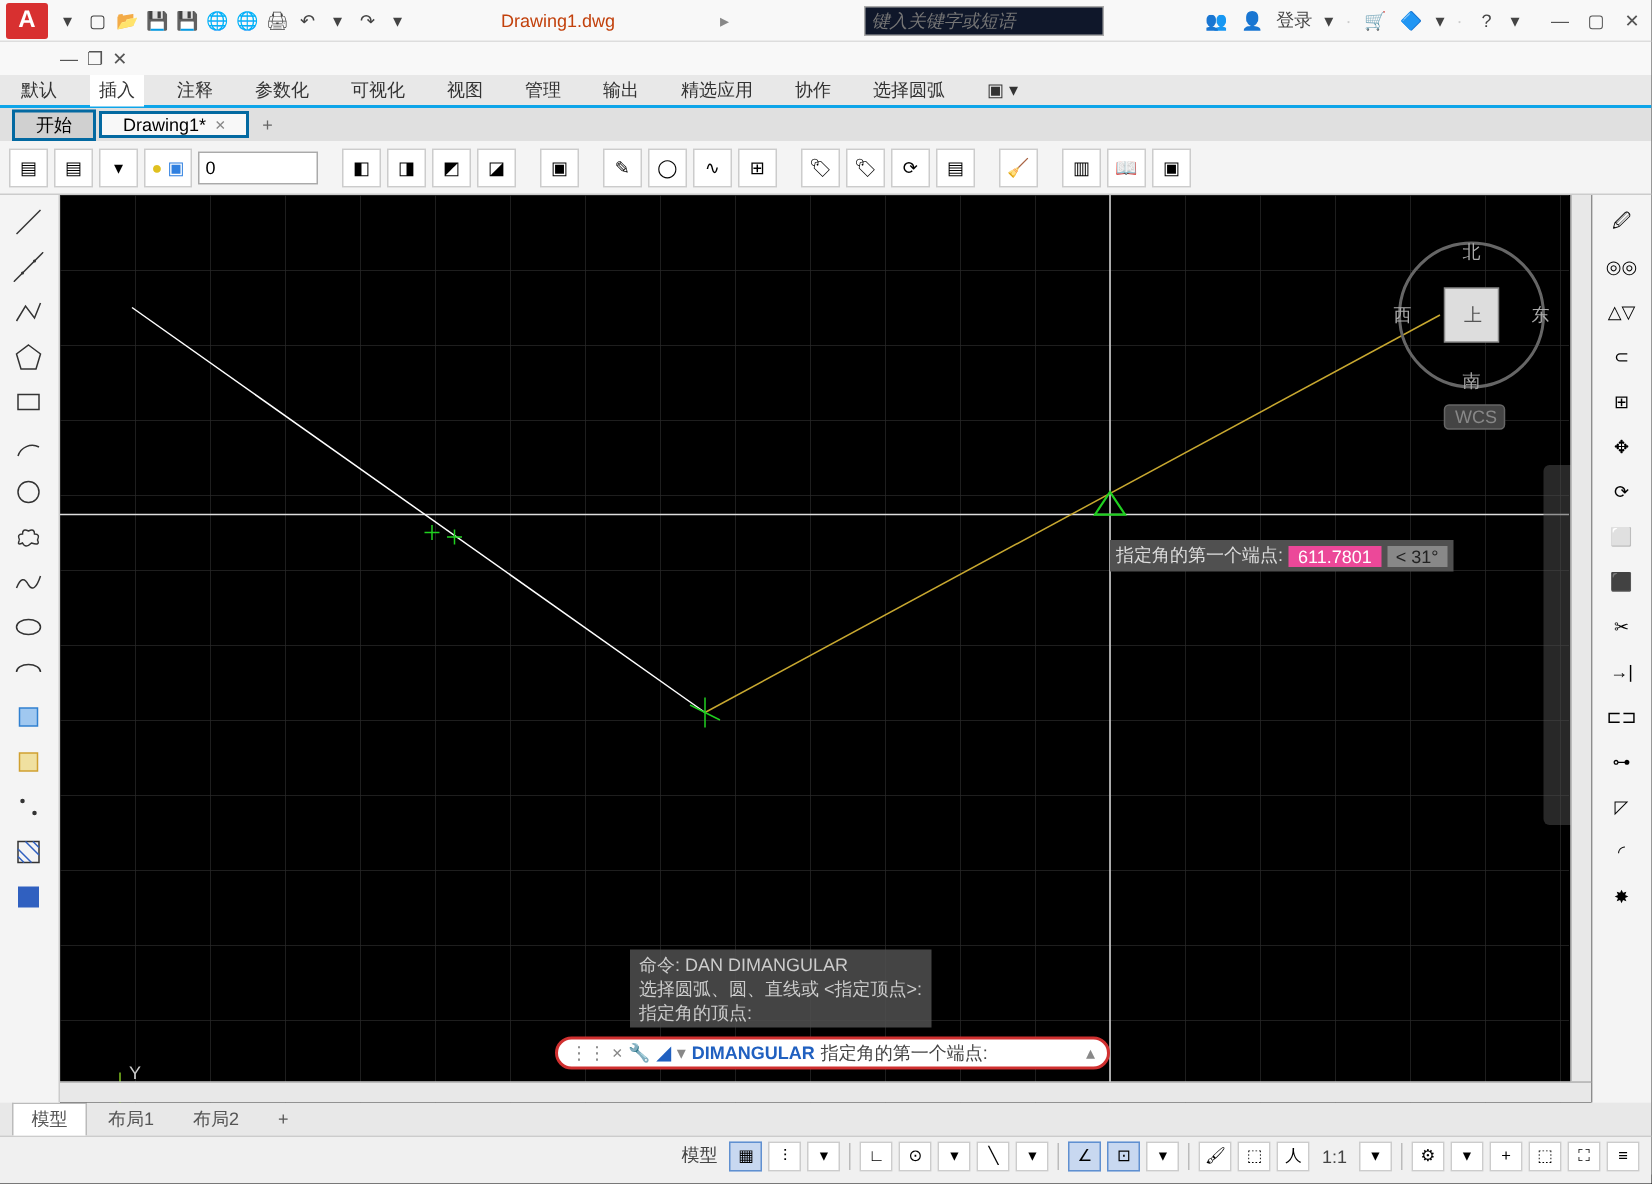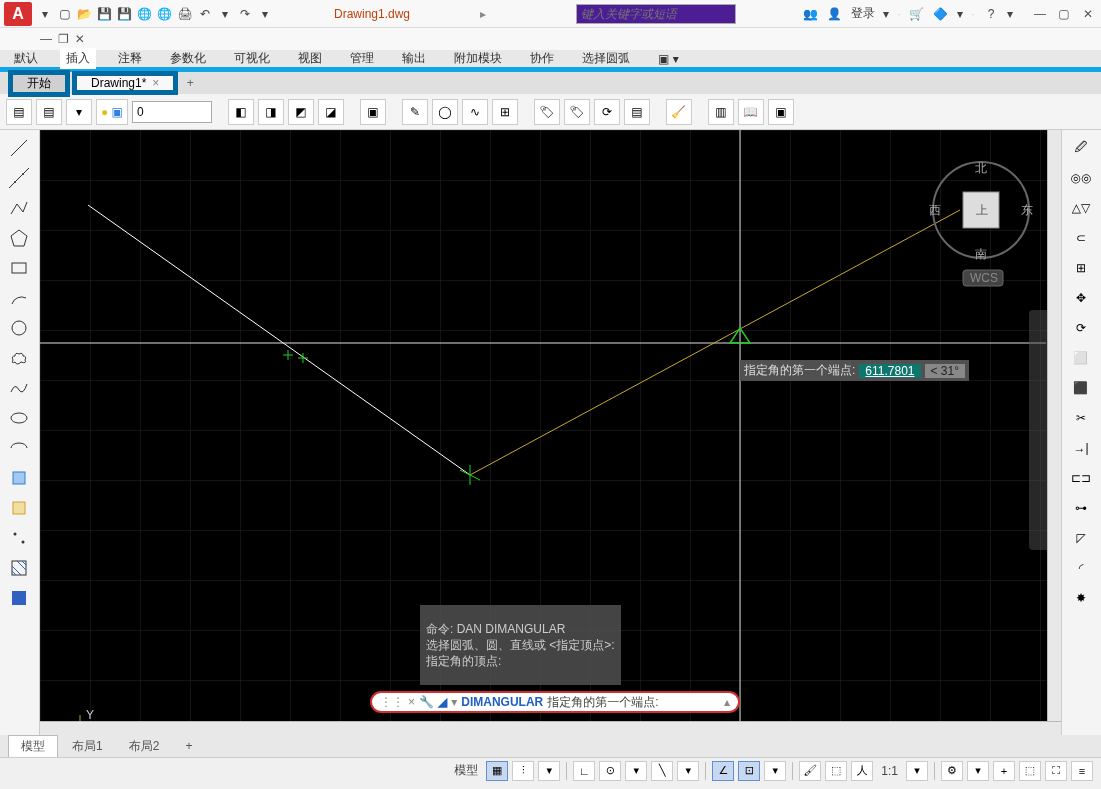--- a/index.html
+++ b/index.html
@@ -2,62 +2,62 @@
 <html><head>
 <meta charset="utf-8">
 <style>
 * { box-sizing: border-box; margin: 0; padding: 0; font-family: "Microsoft YaHei", Arial, sans-serif; font-size: 12px; }
 body { width: 1101px; height: 789px; background: #f0f0f0; overflow: hidden; position: relative; }
 .title-bar { height: 28px; background: #f8f8f8; display: flex; align-items: center; padding: 0 4px; border-bottom: 1px solid #ddd; }
 .title-bar .logo { width: 28px; height: 24px; background: #d83030; color: #fff; font-weight: bold; font-size: 16px; text-align: center; line-height: 24px; border-radius: 2px; margin-right: 4px; }
 .title-bar .qat { display: flex; gap: 2px; align-items: center; }
 .title-bar .qat .ico { width: 18px; height: 18px; display: flex; align-items: center; justify-content: center; color: #444; cursor: pointer; }
 .title-bar .file-name { margin-left: 60px; color: #c2410c; }
-.title-bar .search { margin-left: 90px; width: 160px; height: 20px; border: 1px solid #aaa; background: #4c1d95; font-style: italic; color: #888; padding: 0 4px; }
+.title-bar .search { margin-left: 90px; width: 160px; height: 20px; border: 1px solid #aaa; background: #0f172a; font-style: italic; color: #888; padding: 0 4px; }
 .title-bar .right { margin-left: auto; display: flex; align-items: center; gap: 8px; color: #444; }
 .title-bar .right .ico { width: 16px; height: 16px; display: flex; align-items: center; justify-content: center; cursor: pointer; }
 .title-bar .win-btns { display: flex; gap: 6px; margin-left: 10px; }
 .title-bar .win-btns span { width: 18px; height: 18px; display: flex; align-items: center; justify-content: center; color: #555; cursor: pointer; }
 
 .menu-bar { height: 22px; background: #f8f8f8; display: flex; align-items: center; padding: 0 40px; gap: 18px; color: #333; justify-content: space-between; }
 .menu-bar .left { display: flex; gap: 18px; }
 .menu-bar .item { cursor: pointer; }
 .menu-bar .inner-win { display: flex; gap: 6px; }
 .menu-bar .inner-win span { cursor: pointer; color: #555; }
 
-.ribbon-tabs { height: 22px; background: #e8e8e8; display: flex; align-items: center; padding: 0 8px; gap: 16px; color: #333; border-bottom: 5px solid #0ea5e9; }
+.ribbon-tabs { height: 22px; background: #e8e8e8; display: flex; align-items: center; padding: 0 8px; gap: 16px; color: #333; border-bottom: 2px solid #0ea5e9; }
 .ribbon-tabs .tab { cursor: pointer; padding: 2px 6px; }
 .ribbon-tabs .tab.active { background: #ffffff; }
 
 .file-tabs { height: 22px; background: #e0e0e0; display: flex; align-items: center; padding: 0 8px; gap: 2px; }
-.file-tabs .ftab { padding: 0 14px; background: #d0d0d0; border: 5px solid #0369a1; cursor: pointer; display: flex; align-items: center; gap: 6px; }
+.file-tabs .ftab { padding: 0 14px; background: #d0d0d0; border: 2px solid #0369a1; cursor: pointer; display: flex; align-items: center; gap: 6px; }
 .file-tabs .ftab.active { background: #f8f8f8; }
 .file-tabs .plus { width: 20px; text-align: center; cursor: pointer; color: #666; }
 
 .toolbar-row { height: 36px; background: #f4f4f4; display: flex; align-items: center; padding: 0 6px; gap: 4px; border-bottom: 1px solid #ccc; }
 .toolbar-row .tool { width: 26px; height: 26px; display: flex; align-items: center; justify-content: center; border: 1px solid #ccc; background: #fff; cursor: pointer; }
 .toolbar-row .sep { width: 8px; }
 .toolbar-row .layer-sel { width: 80px; height: 22px; border: 1px solid #aaa; background: #fff; padding: 0 4px; display: flex; align-items: center; }
 
 .main { display: flex; height: 605px; position: relative; }
 .left-tools { width: 40px; background: #f4f4f4; display: flex; flex-direction: column; gap: 2px; padding: 4px 2px; border-right: 1px solid #ccc; }
 .left-tools .lt { width: 34px; height: 28px; display: flex; align-items: center; justify-content: center; cursor: pointer; }
 .canvas-wrap { flex: 1; background: #000; position: relative; overflow: hidden; }
 .canvas-wrap svg { position: absolute; inset: 0; }
 .right-tools { width: 40px; background: #f4f4f4; display: flex; flex-direction: column; gap: 2px; padding: 4px 2px; border-left: 1px solid #ccc; }
 .right-tools .rt { width: 34px; height: 28px; display: flex; align-items: center; justify-content: center; cursor: pointer; }
 
 .nav-cube { position: absolute; right: 20px; top: 20px; width: 120px; height: 140px; pointer-events: none; }
 .nav-bar { position: absolute; right: 4px; top: 180px; width: 28px; height: 240px; background: rgba(80,80,80,0.5); border-radius: 4px; }
 
 .dyn-input { position: absolute; background: #505050; color: #ddd; padding: 2px 4px; display: flex; align-items: center; gap: 4px; }
-.dyn-input .val { background: #0f766e; color: #fff; padding: 0 6px; text-decoration: underline; }
+.dyn-input .val { background: #ec4899; color: #fff; padding: 0 6px; }
 .dyn-input .ang { background: #888; color: #222; padding: 0 6px; text-align: center; }
 
-.cmd-hist { position: absolute; left: 420px; bottom: 34px; background: rgba(80,80,80,0.85); color: #ccc; padding: 16px 6px; line-height: 16px; }
+.cmd-hist { position: absolute; left: 420px; bottom: 34px; background: rgba(80,80,80,0.85); color: #ccc; padding: 2px 6px; line-height: 16px; }
 .cmd-hist div { white-space: nowrap; }
 
 .cmd-line { position: absolute; left: 370px; bottom: 10px; width: 370px; height: 22px; background: #fff; border: 2px solid #d03030; border-radius: 11px; display: flex; align-items: center; padding: 0 8px; gap: 4px; }
 .cmd-line .pre { color: #2060c0; font-weight: bold; }
 .cmd-line .txt { color: #444; }
 .cmd-line .ctl { color: #888; cursor: pointer; }
 
 .ucs { position: absolute; left: 20px; bottom: 30px; color: #ccc; }
 .scroll-h { position: absolute; left: 0; right: 0; bottom: 0; height: 14px; background: #e8e8e8; border-top: 1px solid #bbb; }
 .scroll-v { position: absolute; right: 0; top: 0; bottom: 14px; width: 14px; background: #e8e8e8; border-left: 1px solid #bbb; }
@@ -124,21 +124,21 @@
 
 <div class="ribbon-tabs" id="ribbon-tabs">
 <span class="tab">默认</span>
     <span class="tab active">插入</span>
     <span class="tab">注释</span>
     <span class="tab">参数化</span>
     <span class="tab">可视化</span>
     <span class="tab">视图</span>
     <span class="tab">管理</span>
     <span class="tab">输出</span>
-    <span class="tab">附加模块</span>
+    <span class="tab">精选应用</span>
     <span class="tab">协作</span>
     <span class="tab">选择圆弧</span>
     <span class="tab">▣ ▾</span>
   </div>
 
 <div class="file-tabs">
   <div class="ftab">开始</div>
   <div class="ftab active">
     <span>Drawing1*</span>
     <span style="color:#888">×</span>

